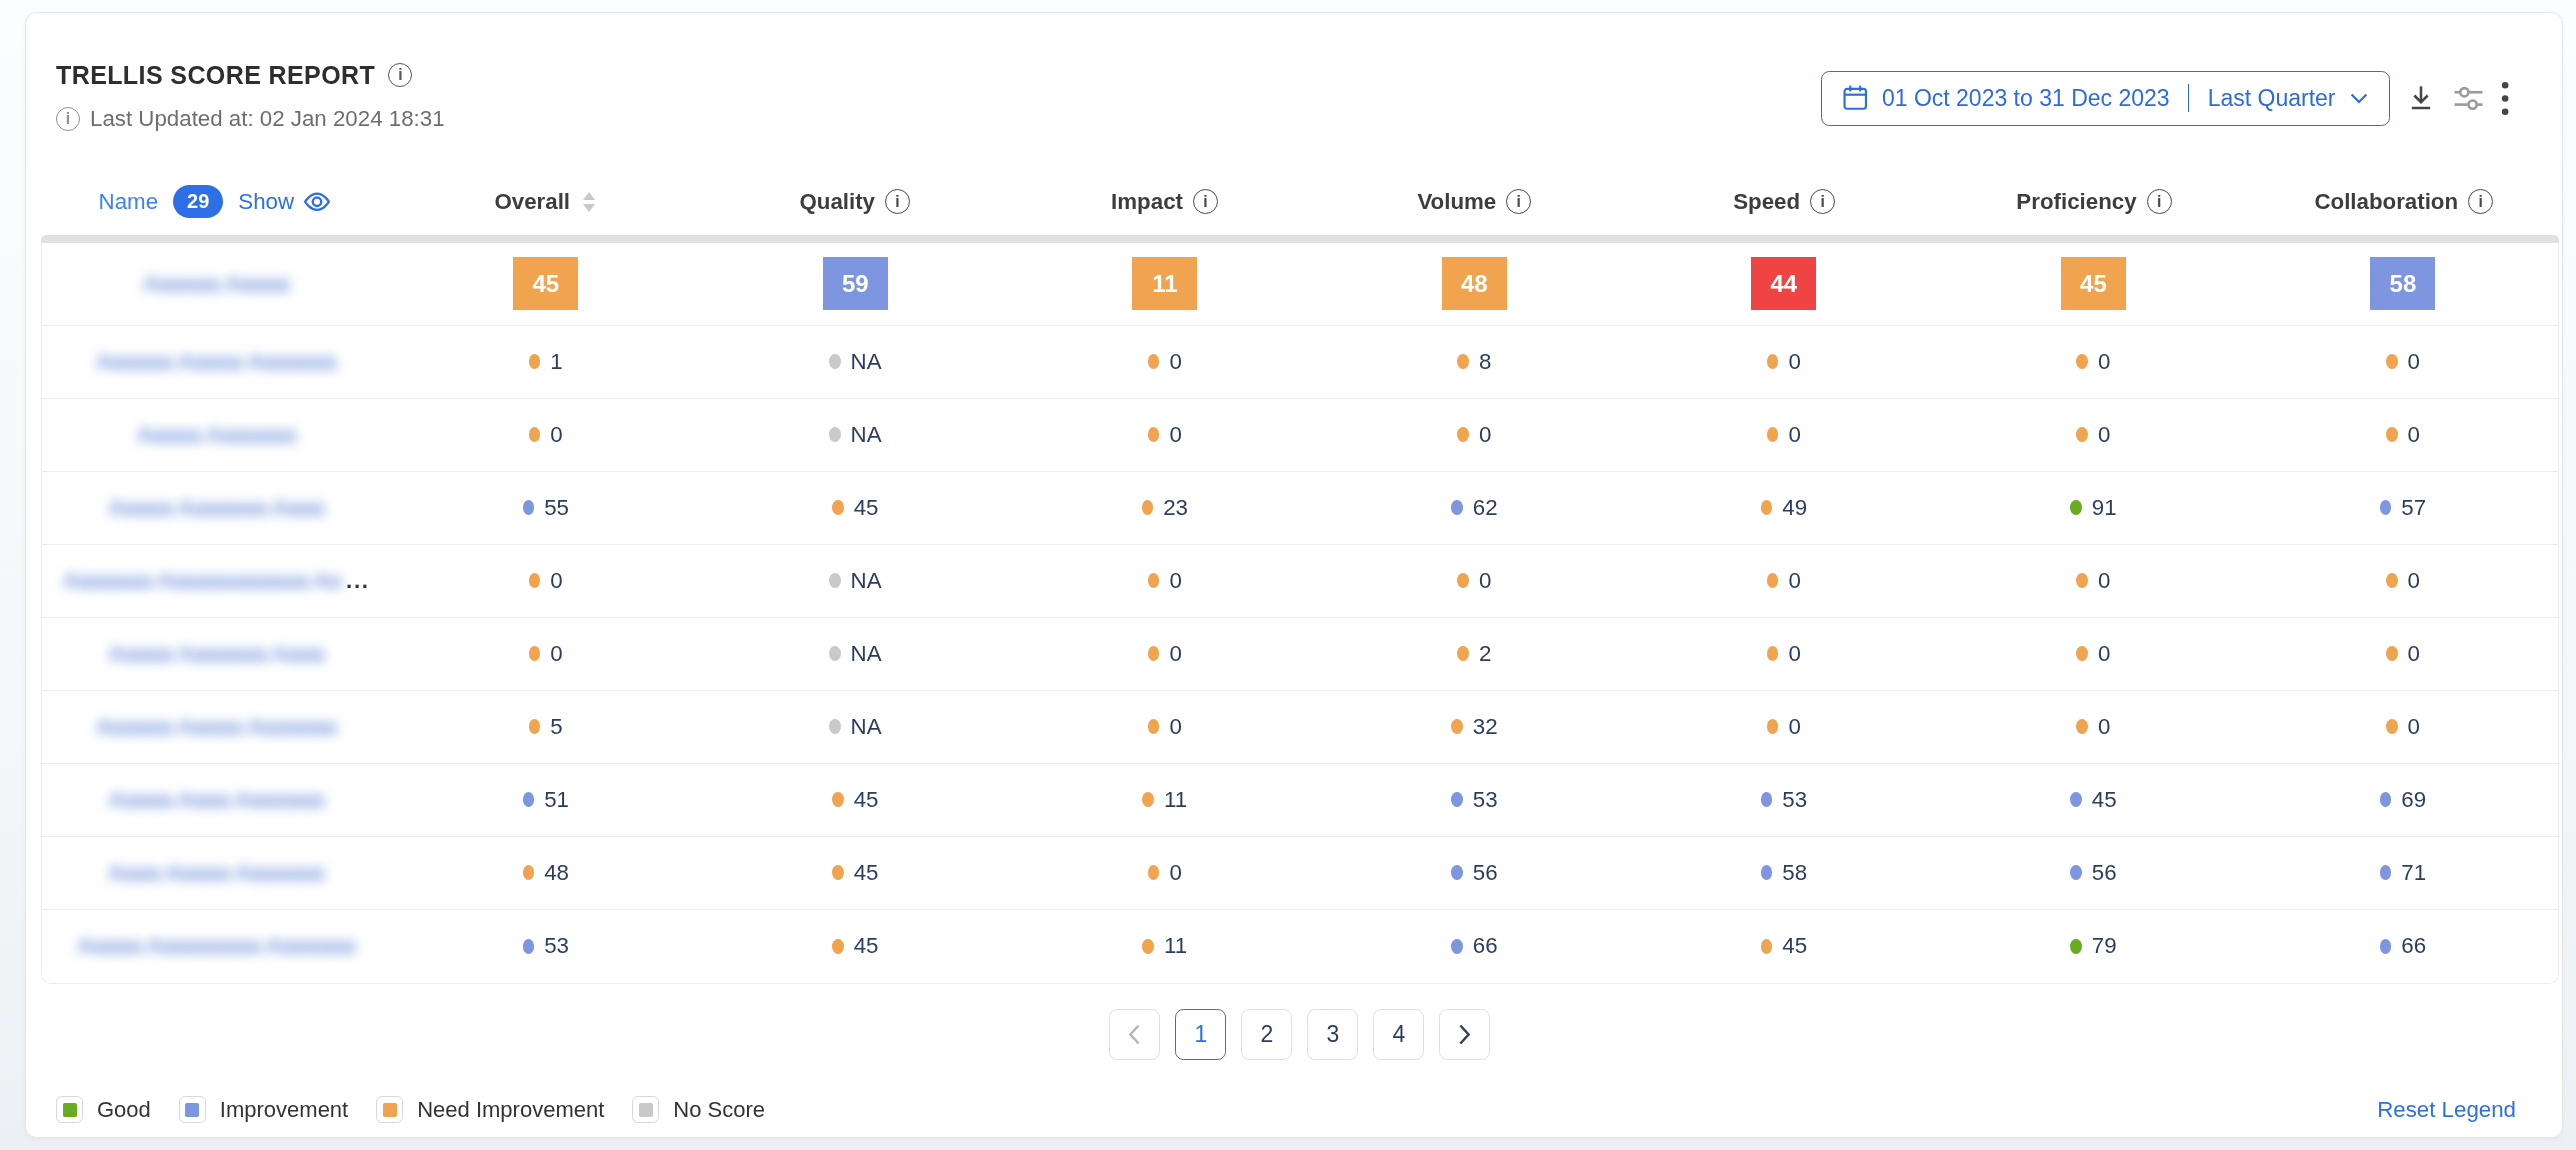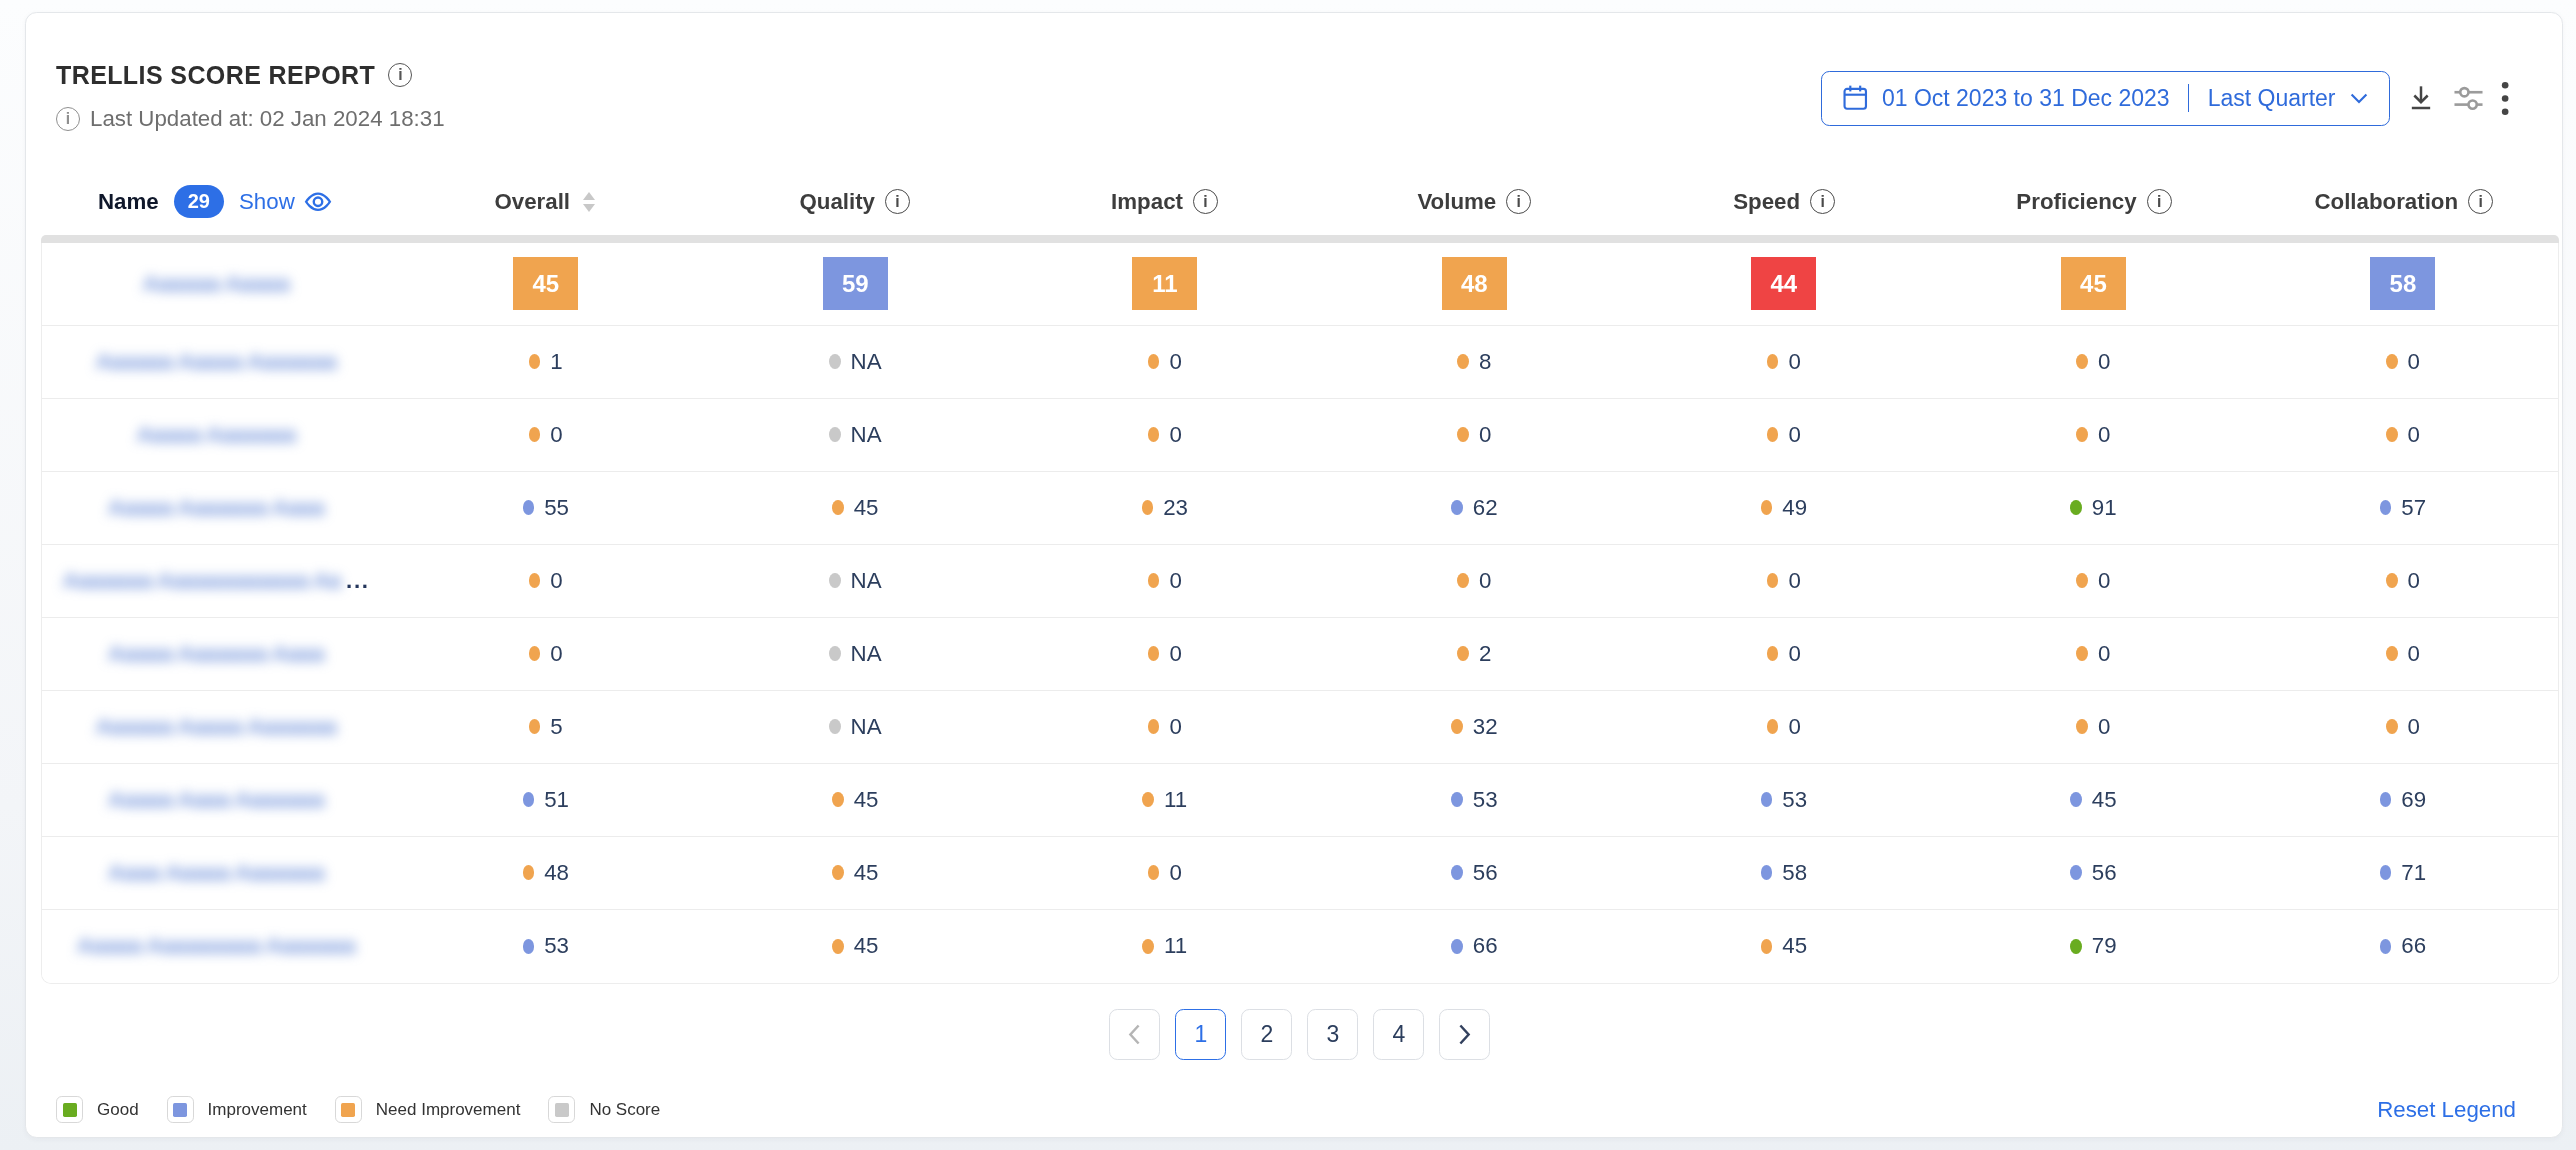--- a/index.html
+++ b/index.html
@@ -82,21 +82,21 @@
   .page-btn.active { border-color:#2D6FE6; color:#2D6FE6; }
   .page-btn.prev { color:#b5b5b5; }
   
   .legend-row { position:absolute; left:30px; right:46px; bottom:13.2px;
                 display:flex; align-items:center; }
   .legend-items { display:flex; align-items:center; gap:28px; }
   .legend-item { display:flex; align-items:center; gap:14px; cursor:pointer; }
   .legend-check { width:27px; height:27px; border:1.7px solid #d8d8d8; border-radius:5.8px; background:#fff;
                   display:flex; align-items:center; justify-content:center; }
   .legend-swatch { width:14px; height:14px; border-radius:1.7px; }
-  .legend-label { font-size:17px; color:#333; }
+  .legend-label { font-size:22px; color:#333; }
   .reset-legend { margin-left:auto; background:none; border:none; color:#2D6FE6;
                   font-size:22.3px; cursor:pointer; font-family:inherit; }
   svg { display:block; }
 </style>
 </head>
 <body>
 
 <div class="card">
 
   <div class="card-header">
@@ -155,21 +155,21 @@
               <circle cx="5" cy="37" r="4"></circle>
           </svg>
         </span>
       </button>
     </div>
   </div>
 
   <div class="table-area">
     <div class="thead">
       <div class="th-cell name-th">
-        <span style="color:#0f172a;font-weight:700;">Name</span>
+        <span style="color:#3b82f6;font-weight:400;">Name</span>
         <span class="count-pill">29</span>
         <button class="show-btn">
           <span>Show</span>
           <span>
             <svg width="30" height="21.5" viewBox="0 0 24 16" fill="none" stroke="#2D6FE6" stroke-width="1.9">
               <path d="M12 1.5 C6.5 1.5 2.5 8 2.5 8 S6.5 14.5 12 14.5 21.5 8 21.5 8 17.5 1.5 12 1.5 Z"></path>
               <circle cx="12" cy="8" r="3.4"></circle>
             </svg>
           </span>
         </button>

